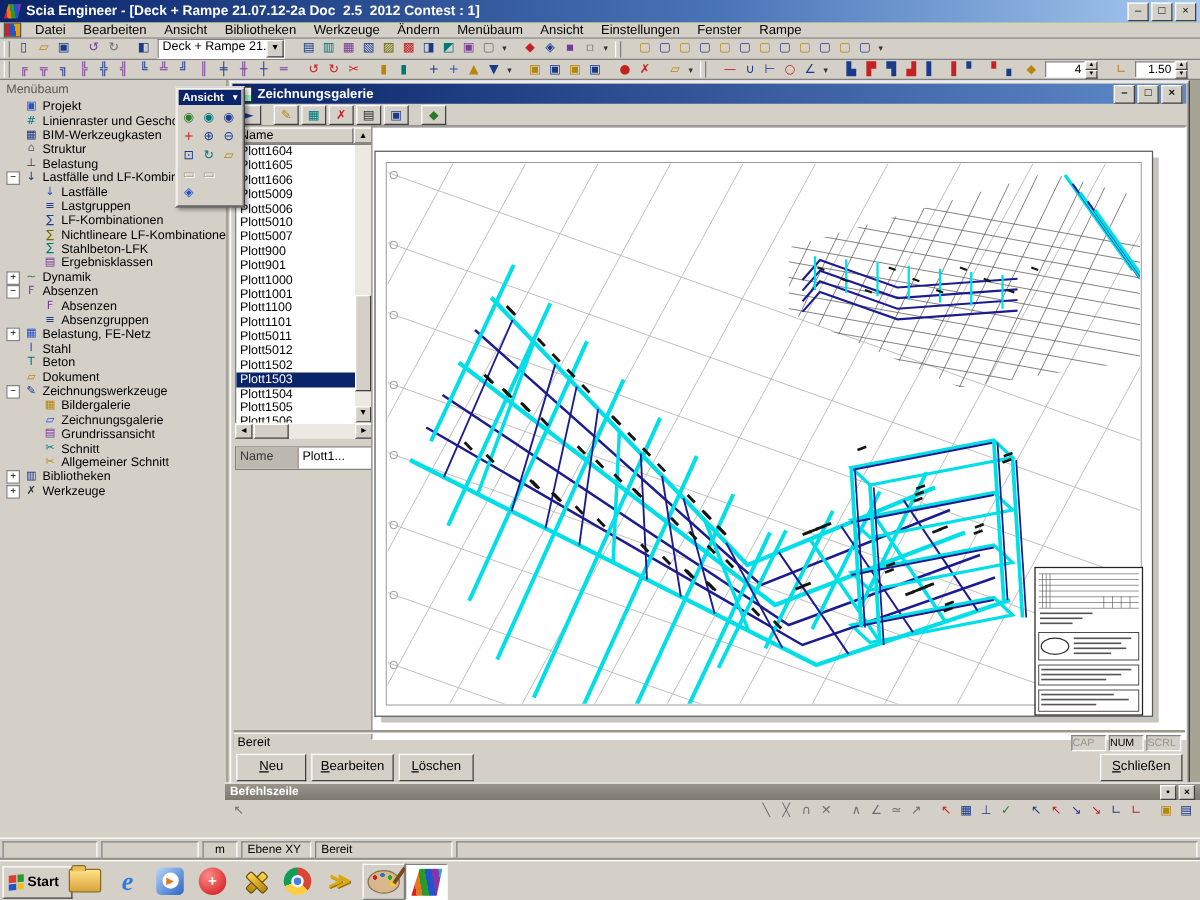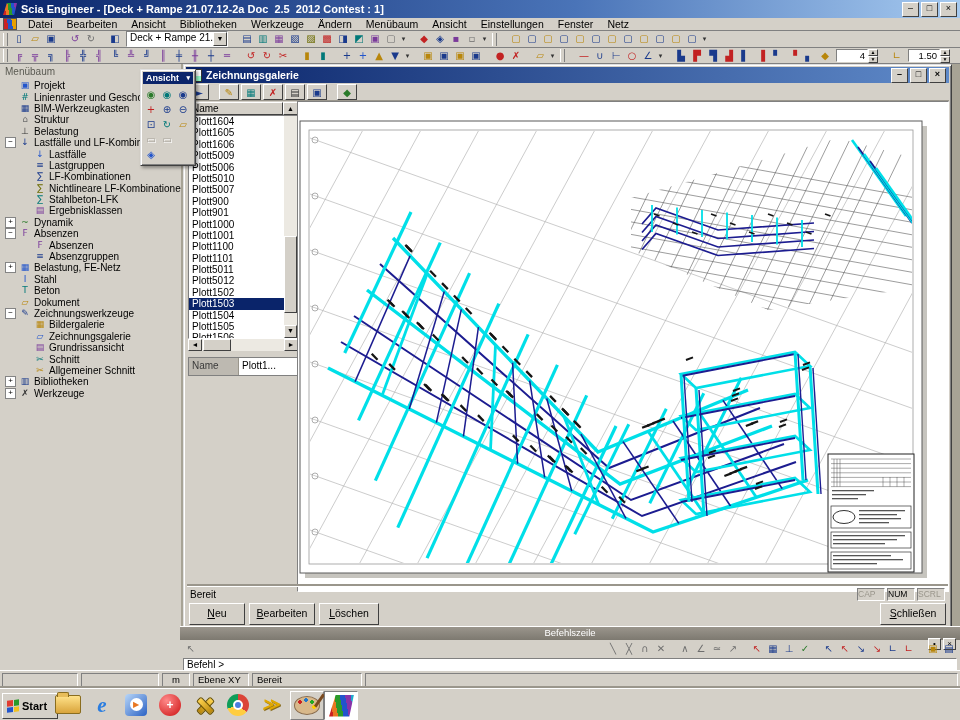--- a/index.html
+++ b/index.html
@@ -96,21 +96,21 @@
   .ansicht{position:absolute;left:140px;top:5px;width:54px;background:#d4d0c8;z-index:30;
     border:1px solid;border-color:#dfdfdf #404040 #404040 #dfdfdf;box-shadow:inset 1px 1px 0 #fff, inset -1px -1px 0 #808080, 2px 2px 3px rgba(0,0,0,.35);}
   .an-title{height:12px;background:#0a246a;color:#fff;font-size:9px;font-weight:bold;display:flex;align-items:center;padding:0 3px;margin:2px;}
   .an-title .caret{margin-left:auto;font-size:7px;}
   .an-grid{display:flex;flex-wrap:wrap;width:50px;padding:1px 2px 3px;}
   .ani{width:16px;height:15px;font-size:10px;line-height:15px;text-align:center;font-family:"DejaVu Sans",sans-serif;}
   .ani.dis{color:#a8a49c;text-shadow:1px 1px 0 #fff;}
   .ani.blank{visibility:hidden;}
   
   .cmdpanel{position:absolute;left:180px;right:0;bottom:0;height:46px;background:#d4d0c8;border-top:1px solid #fff;}
-  .cmd-title{height:13px;background:linear-gradient(180deg,#9a958c,#7d7970);display:flex;align-items:center;color:#fff;font-size:9.5px;font-weight:normal;padding:0 4px;flex-direction:column;}
+  .cmd-title{height:13px;background:linear-gradient(180deg,#9a958c,#7d7970);display:flex;align-items:center;color:#fff;font-size:9.5px;font-weight:bold;padding:0 4px;}
   .cmd-title .ctb{margin-left:auto;display:flex;gap:2px;}
   .cmd-title .ctbtn{width:11px;height:10px;background:#d4d0c8;color:#000;font-size:8px;line-height:9px;text-align:center;border:1px solid;border-color:#fff #404040 #404040 #fff;}
   .cmd-mid{height:16px;display:flex;align-items:center;padding:1px 3px;}
   .cmd-mid .spacer{flex:1;}
   .cmd-input{margin:0 3px;height:13px;background:#fff;border:1px solid;border-color:#808080 #fff #fff #808080;font-size:10px;line-height:12px;padding-left:3px;}
   
   .statusbar{position:absolute;left:0;right:0;bottom:31px;height:16px;background:#d4d0c8;border-top:1px solid #fff;display:flex;gap:3px;padding:2px 2px 0;}
   .sbc{height:12px;border:1px solid;border-color:#808080 #fff #fff #808080;font-size:9.5px;line-height:11px;padding:0 4px;white-space:nowrap;}
   .sbc.c1{width:66px}.sbc.c2{width:68px}.sbc.c3{width:18px;text-align:center}.sbc.c4{width:46px}.sbc.c5{width:100px}.sbc.c6{flex:1}
   
@@ -162,21 +162,21 @@
   <span class="menu-item">Datei</span>
       <span class="menu-item">Bearbeiten</span>
       <span class="menu-item">Ansicht</span>
       <span class="menu-item">Bibliotheken</span>
       <span class="menu-item">Werkzeuge</span>
       <span class="menu-item">Ändern</span>
       <span class="menu-item">Menübaum</span>
       <span class="menu-item">Ansicht</span>
       <span class="menu-item">Einstellungen</span>
       <span class="menu-item">Fenster</span>
-      <span class="menu-item">Netz</span>
+      <span class="menu-item">Rampe</span>
     </div>
 
   <div class="toolbar toolbar1">
     <span class="hdl"></span>
     <span style="display:flex">
 
     <span class="tbi c-navy">▯</span>
         <span class="tbi c-gold">▱</span>
         <span class="tbi c-navy">▣</span>
         <span class="tbi c-purple s">↺</span>
@@ -879,21 +879,20 @@
             <span class="tbi c-navy s">↖</span>
             <span class="tbi c-red">↖</span>
             <span class="tbi c-navy">↘</span>
             <span class="tbi c-red">↘</span>
             <span class="tbi c-navy">∟</span>
             <span class="tbi c-red">∟</span>
             <span class="tbi c-gold s">▣</span>
             <span class="tbi c-navy">▤</span>
           </span>
       </div>
-      <div class="cmd-input">Befehl &gt;</div>
     </div>
 
   </div>
 
   <div class="statusbar">
     <span class="sbc c1"></span>
     <span class="sbc c2"></span>
     <span class="sbc c3">m</span>
     <span class="sbc c4">Ebene XY</span>
     <span class="sbc c5">Bereit</span>

